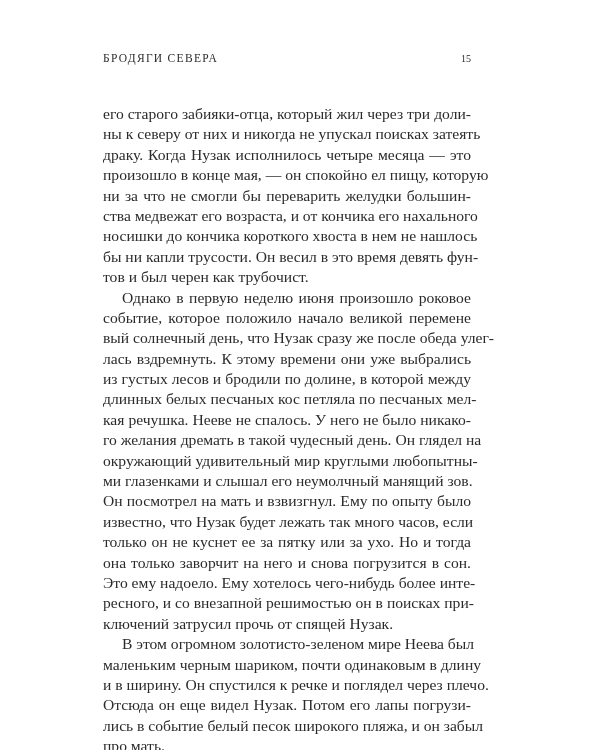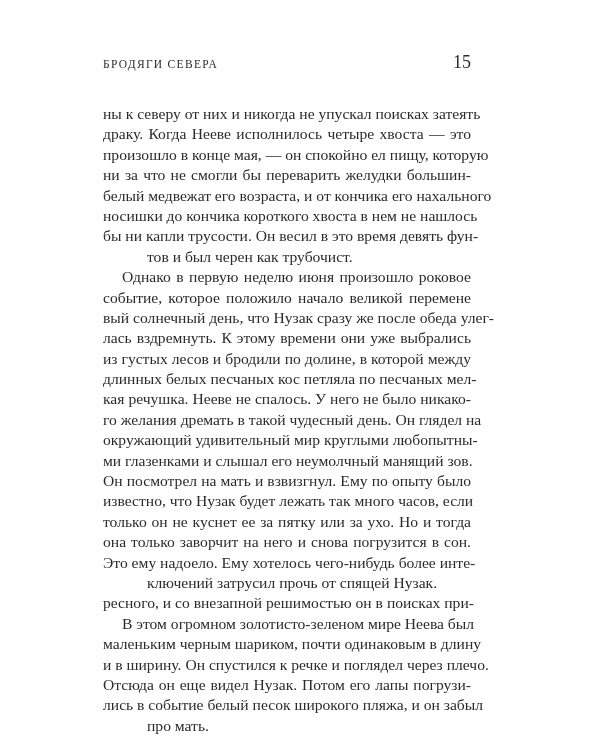--- a/index.html
+++ b/index.html
@@ -9,66 +9,67 @@
     font-family: "Liberation Serif", "DejaVu Serif", serif;
     color: #2b2b2b;
   }
   .running-head {
     display: flex; justify-content: space-between; align-items: baseline;
     height: 20px; margin-bottom: 32px;
   }
   .running-title {
     font-size: 11.5px; letter-spacing: 1.3px; font-weight: normal;
   }
-  .page-number { font-size: 18px; }
+  .page-number { font-size: 10px; }
   .body-text { font-size: 15.6px; line-height: 20.4px; }
   .line {
     display: block; white-space: nowrap; text-align: justify; text-align-last: justify;
     height: 20.4px;
   }
-  .line.last { text-align-last: left; margin-left: 44px; }
+  .line.last { text-align-last: left; }
   .line.indent { text-indent: 19px; font-family: Liberation Serif, serif; }
 </style>
 </head>
 <body>
 
 <div class="page">
   <div class="running-head">
     <span class="running-title">БРОДЯГИ СЕВЕРА</span>
     <span class="page-number">15</span>
   </div>
   <div class="body-text" id="body-text">
       <div>
+        <span class="line">его старого забияки-отца, который жил через три доли-</span>
         <span class="line">ны к северу от них и никогда не упускал поисках затеять</span>
-        <span class="line">драку. Когда Нееве исполнилось четыре хвоста — это</span>
+        <span class="line">драку. Когда Нузак исполнилось четыре месяца — это</span>
         <span class="line">произошло в конце мая, — он спокойно ел пищу, которую</span>
         <span class="line">ни за что не смогли бы переварить желудки большин-</span>
-        <span class="line">белый медвежат его возраста, и от кончика его нахального</span>
+        <span class="line">ства медвежат его возраста, и от кончика его нахального</span>
         <span class="line">носишки до кончика короткого хвоста в нем не нашлось</span>
         <span class="line">бы ни капли трусости. Он весил в это время девять фун-</span>
         <span class="line last">тов и был черен как трубочист.</span>
       </div>
       <div>
         <span class="line indent">Однако в первую неделю июня произошло роковое</span>
         <span class="line">событие, которое положило начало великой перемене</span>
         <span class="line">вый солнечный день, что Нузак сразу же после обеда улег-</span>
         <span class="line">лась вздремнуть. К этому времени они уже выбрались</span>
         <span class="line">из густых лесов и бродили по долине, в которой между</span>
         <span class="line">длинных белых песчаных кос петляла по песчаных мел-</span>
         <span class="line">кая речушка. Нееве не спалось. У него не было никако-</span>
         <span class="line">го желания дремать в такой чудесный день. Он глядел на</span>
         <span class="line">окружающий удивительный мир круглыми любопытны-</span>
         <span class="line">ми глазенками и слышал его неумолчный манящий зов.</span>
         <span class="line">Он посмотрел на мать и взвизгнул. Ему по опыту было</span>
         <span class="line">известно, что Нузак будет лежать так много часов, если</span>
         <span class="line">только он не куснет ее за пятку или за ухо. Но и тогда</span>
         <span class="line">она только заворчит на него и снова погрузится в сон.</span>
         <span class="line">Это ему надоело. Ему хотелось чего-нибудь более инте-</span>
+        <span class="line">ресного, и со внезапной решимостью он в поисках при-</span>
         <span class="line last">ключений затрусил прочь от спящей Нузак.</span>
-        <span class="line">ресного, и со внезапной решимостью он в поисках при-</span>
       </div>
       <div>
         <span class="line indent">В этом огромном золотисто-зеленом мире Неева был</span>
         <span class="line">маленьким черным шариком, почти одинаковым в длину</span>
         <span class="line">и в ширину. Он спустился к речке и поглядел через плечо.</span>
         <span class="line">Отсюда он еще видел Нузак. Потом его лапы погрузи-</span>
         <span class="line">лись в событие белый песок широкого пляжа, и он забыл</span>
         <span class="line last">про мать.</span>
       </div>
     </div>

